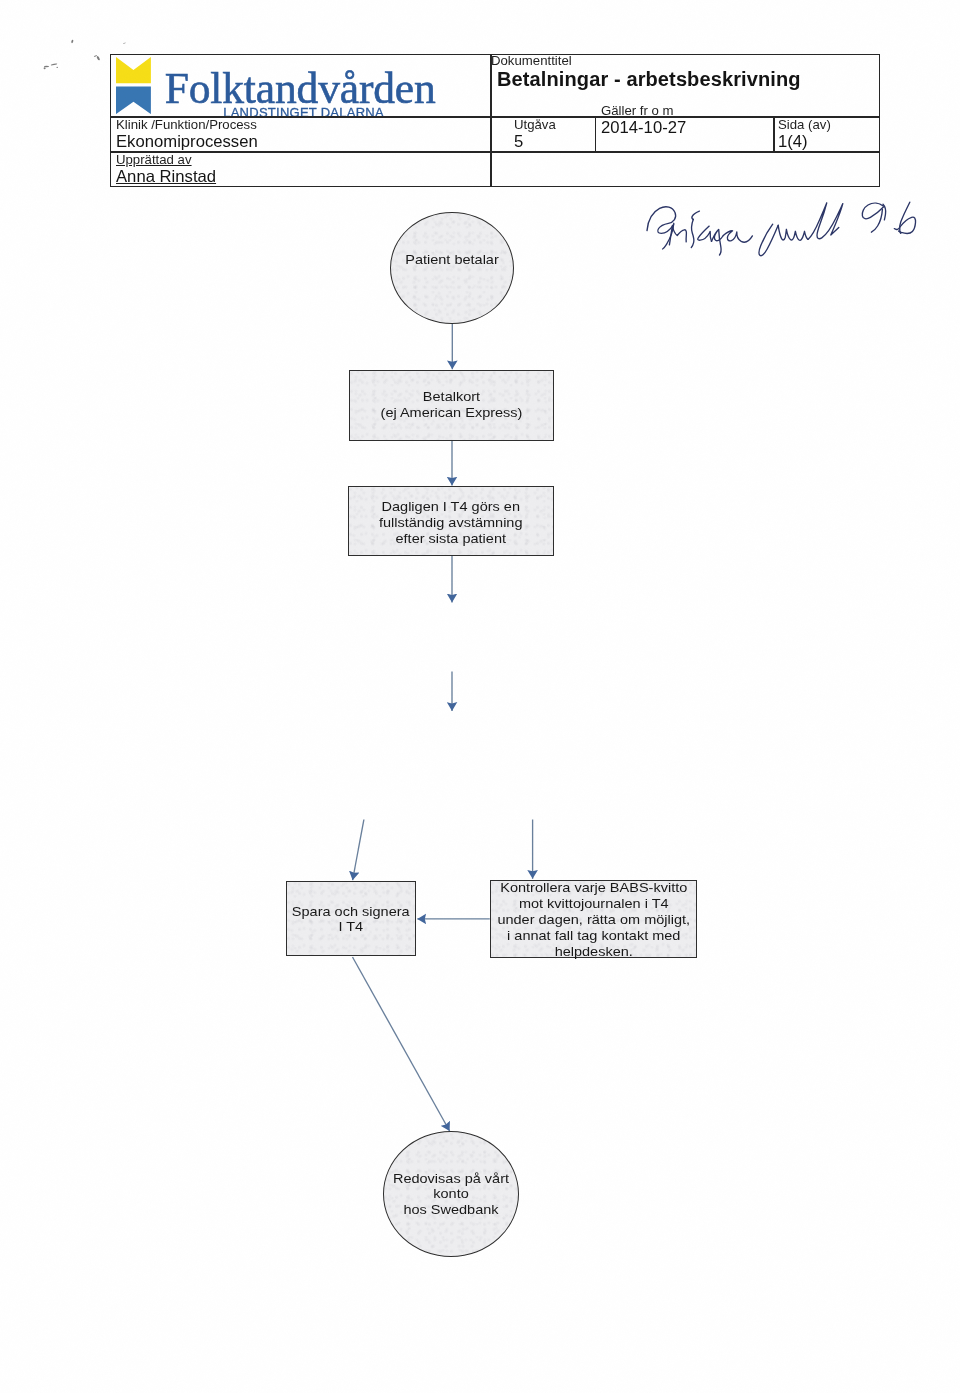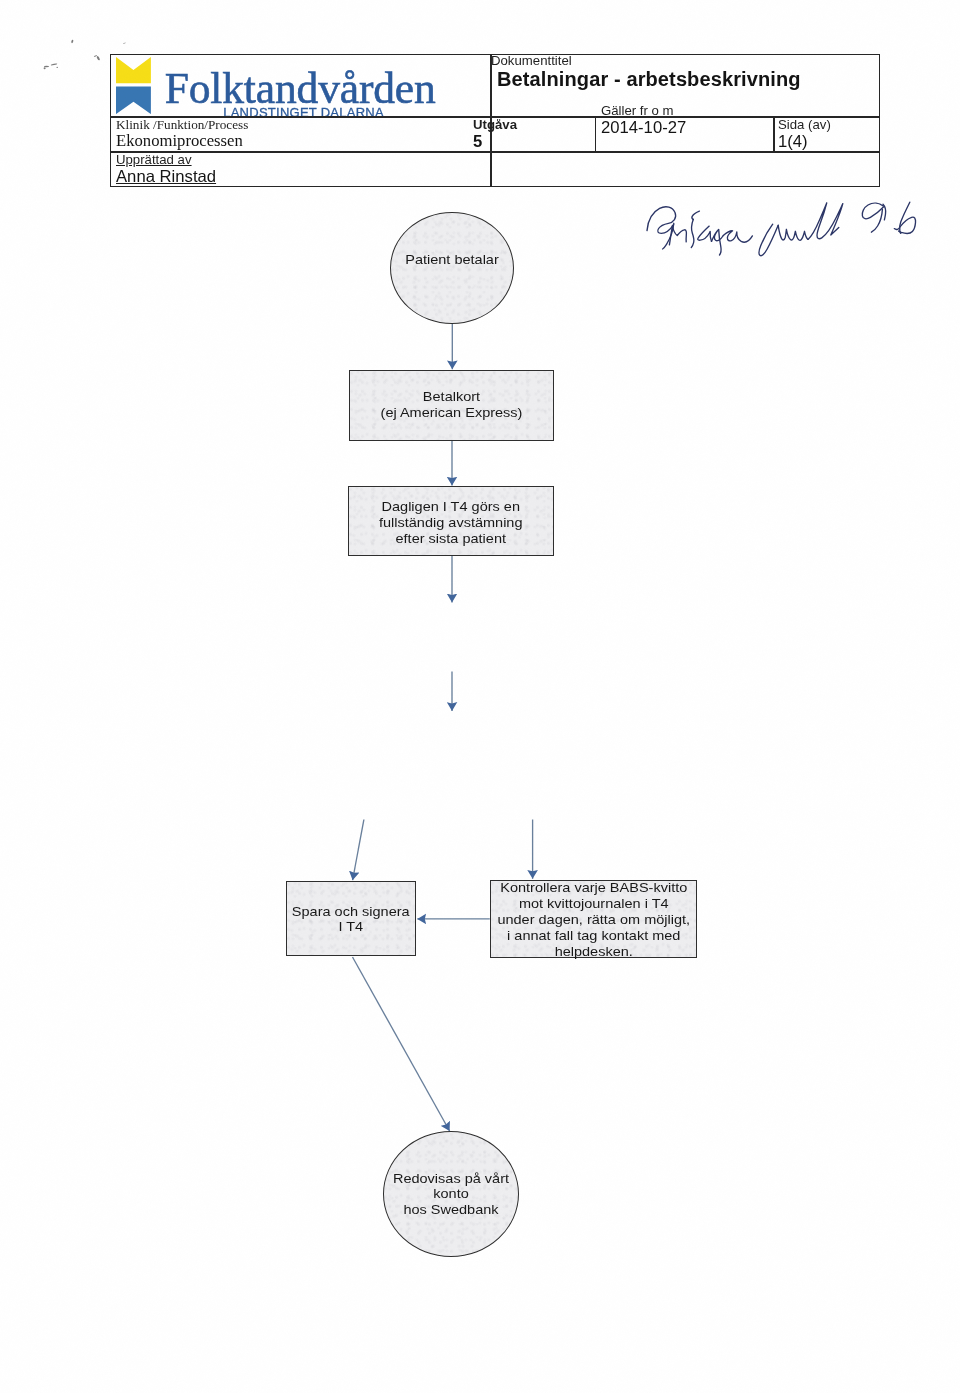--- a/index.html
+++ b/index.html
@@ -20,24 +20,24 @@
              transform:scaleX(1.027);transform-origin:left center;}
 
   .hdr-logo{position:absolute;left:0;top:0;width:380px;height:62px;}
   .logo-mark{position:absolute;left:5.7px;top:2.7px;width:34.9px;height:57.1px;}
   .logo-word{position:absolute;left:54.5px;top:13.7px;font-family:"Liberation Serif",serif;
              font-size:43.5px;line-height:41px;color:#2c5b9c;letter-spacing:-0.15px;
              -webkit-text-stroke:0.6px #2c5b9c;}
   .logo-sub{position:absolute;left:113px;top:51.4px;font-size:13px;line-height:13px;
             color:#2c5b9c;letter-spacing:0.26px;-webkit-text-stroke:0.3px #2c5b9c;}
 
-  .c-klinik{left:2px;top:65px;width:374px;height:37px;padding-left:3.5px;font-family:Liberation Serif, serif;}
+  .c-klinik{left:2px;top:65px;width:374px;height:37px;padding-left:3.5px;}
   .c-upprattad{left:2px;top:100px;width:374px;height:33px;padding-left:3.5px;text-decoration:underline;}
   .c-titel{left:381.2px;top:0.5px;width:386px;height:62px;padding-left:0;}
-  .c-utgava{left:359px;top:65px;width:106px;height:37px;padding-left:4px;font-weight:bold;}
+  .c-utgava{left:400px;top:65px;width:106px;height:37px;padding-left:4px;}
   .c-galler{left:486.5px;top:51px;width:180px;height:37px;padding-left:4px;}
   .c-sida{left:665px;top:65px;width:100px;height:37px;padding-left:3.3px;}
   .c-faststalld{left:382px;top:100px;width:386px;height:33px;padding-left:7px;}
 
 
   .hline{position:absolute;background:#262626;}
   .vline{position:absolute;background:#262626;}
 
   
   #flow{position:absolute;left:0;top:0;width:960px;height:1393px;}

